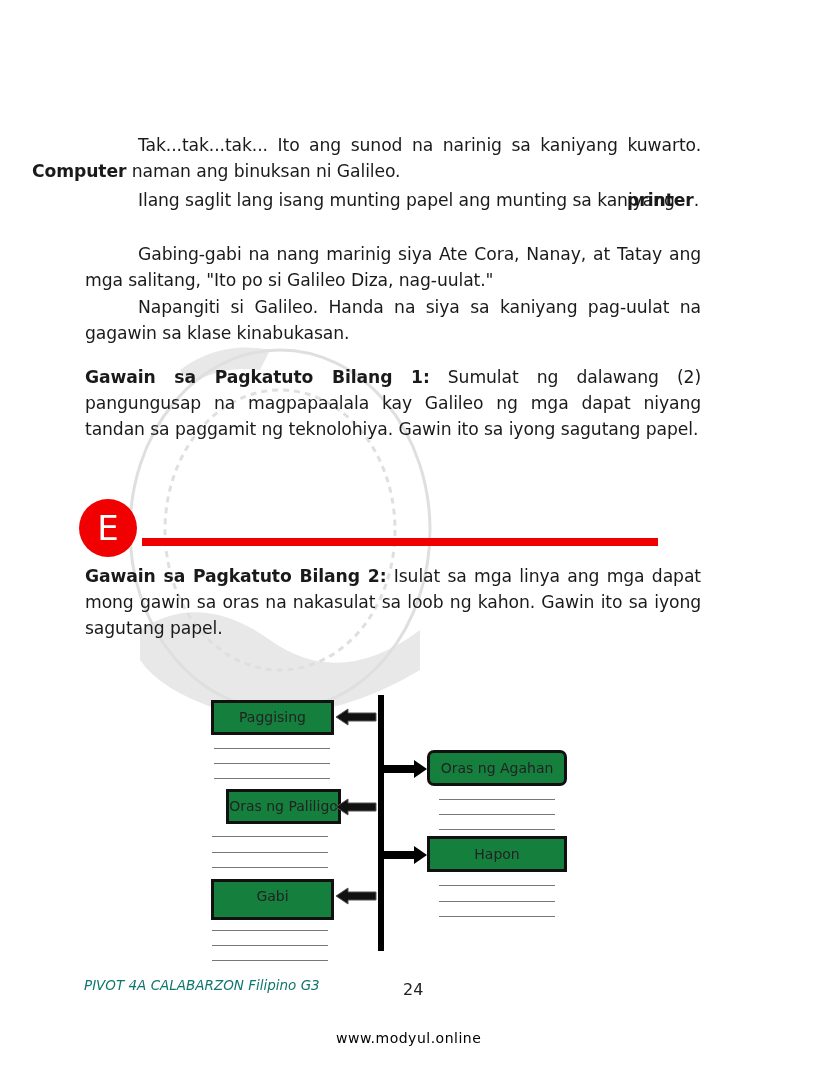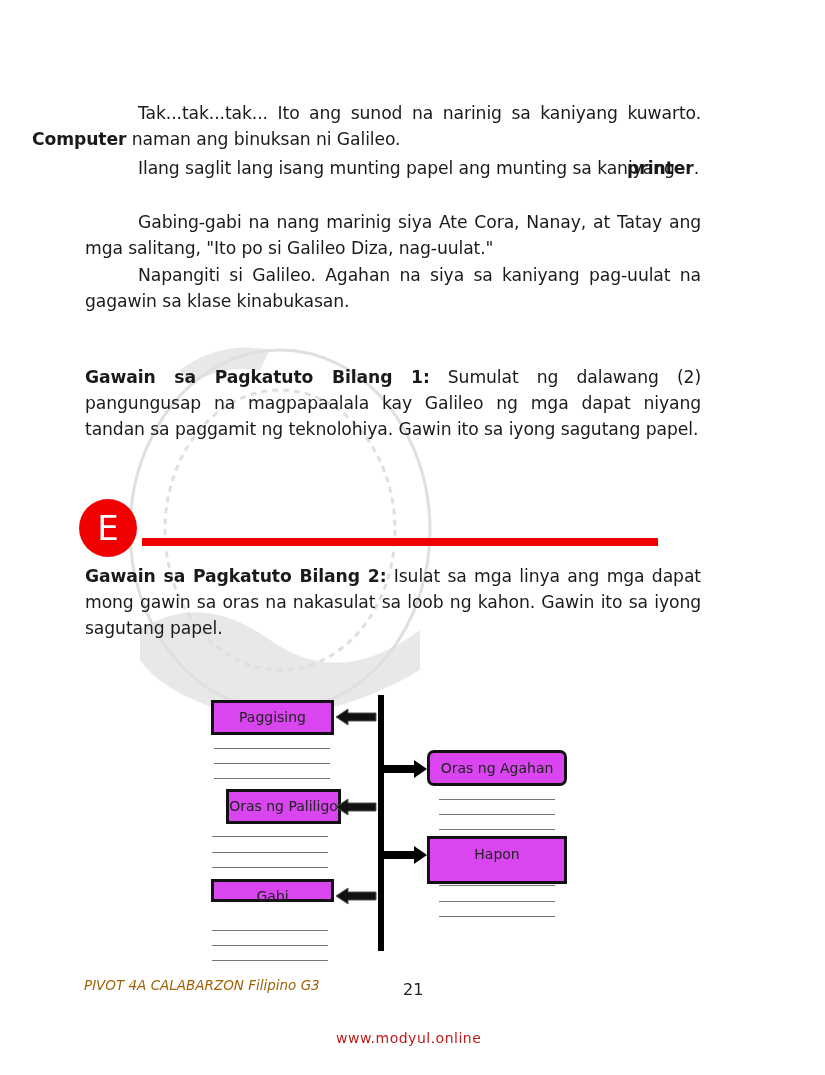--- a/index.html
+++ b/index.html
@@ -2,34 +2,34 @@
 <html><head>
 <meta charset="utf-8">
 <style>
   html, body { margin: 0; padding: 0; background: #ffffff; }
   body { width: 825px; height: 1075px; position: relative; overflow: hidden;
          font-family: "DejaVu Sans", sans-serif; color: #1a1a1a; }
   .watermark { position: absolute; left: 120px; top: 330px; width: 320px; height: 400px;
                pointer-events: none; }
   .para { position: absolute; left: 85px; width: 616px; font-size: 17.2px; line-height: 26px;
           text-align: justify; letter-spacing: -0.1px; }
-  .indent { text-indent: 53px; }
+  .indent { text-indent: 53px; margin-top: 32px; }
   .b { font-weight: bold; }
   .e-circle { position: absolute; left: 79px; top: 499px; width: 58px; height: 58px;
               border-radius: 50%; background: #f00000; color: #fff; font-size: 34px;
               text-align: center; line-height: 58px; font-family: "DejaVu Sans", sans-serif; }
   .e-bar { position: absolute; left: 142px; top: 538px; width: 516px; height: 8px; background: #f00000; }
-  .box { position: absolute; border: 3px solid #111; background: #d946ef; box-sizing: border-box;
+  .box { position: absolute; border: 3px solid #111; background: #15803d; box-sizing: border-box;
          font-size: 14px; text-align: center; color: #222; }
   .line { position: absolute; height: 1px; background: #777; }
   .vline { position: absolute; left: 378px; top: 695px; width: 6px; height: 256px; background: #000; }
   .arrow-svg { position: absolute; }
-  .footer-left { position: absolute; left: 84px; top: 977px; font-size: 13.5px; font-style: italic; color: #a16207; }
+  .footer-left { position: absolute; left: 84px; top: 977px; font-size: 13.5px; font-style: italic; color: #0f766e; }
   .footer-page { position: absolute; left: 403px; top: 980px; font-size: 16px; color: #222; }
-  .site { position: absolute; left: 336px; top: 1030px; font-size: 14px; color: #b91c1c; letter-spacing: 0.5px; }
+  .site { position: absolute; left: 336px; top: 1030px; font-size: 14px; color: #000000; letter-spacing: 0.5px; }
 </style>
 </head>
 <body>
 
 <svg class="watermark" viewBox="0 0 320 400">
   <g fill="none" stroke="#d8d8d8" stroke-width="3" opacity="0.8">
     <ellipse cx="160" cy="200" rx="150" ry="180"></ellipse>
     <ellipse cx="160" cy="200" rx="115" ry="140" stroke-dasharray="6 5"></ellipse>
   </g>
   <g fill="#dedede" opacity="0.7">
@@ -42,41 +42,41 @@
   <span>Tak...tak...tak... Ito ang sunod na narinig sa kaniyang kuwarto.</span>
   <span class="b" style="margin-left:-53px;">Computer</span><span> naman ang binuksan ni Galileo.</span>
 </div>
 
 <div class="para indent" style="top:155px;">
   <span>Ilang saglit lang isang munting papel ang munting sa kaniyang</span>
   <span class="b" style="margin-left:-53px;">printer</span><span>.</span>
 </div>
 
 <div class="para indent" style="top:209px;">Gabing-gabi na nang marinig siya Ate Cora, Nanay, at Tatay ang mga salitang, "Ito po si Galileo Diza, nag-uulat."</div>
-<div class="para indent" style="top:262px;">Napangiti si Galileo.  Agahan na siya sa kaniyang pag-uulat na gagawin sa klase kinabukasan.</div>
+<div class="para indent" style="top:262px;">Napangiti si Galileo.  Handa na siya sa kaniyang pag-uulat na gagawin sa klase kinabukasan.</div>
 
 <div class="para" style="top:364px;">
   <span class="b">Gawain sa Pagkatuto Bilang 1:</span><span>  Sumulat ng dalawang (2) pangungusap na magpapaalala kay Galileo ng mga dapat niyang tandan sa paggamit ng teknolohiya.  Gawin ito sa iyong sagutang papel.</span>
 </div>
 
 <div class="e-circle">E</div>
 <div class="e-bar"></div>
 
 <div class="para" style="top:563px;">
   <span class="b">Gawain sa Pagkatuto Bilang 2:</span><span>  Isulat sa mga linya ang mga dapat mong gawin sa oras na nakasulat sa loob ng kahon. Gawin ito sa iyong sagutang papel.</span>
 </div>
 
 <div class="vline"></div>
 
 <div class="box" style="left:211px; top:700px; width:123px; height:35px; line-height:29px;">Paggising</div>
 <div class="box" style="left:226px; top:789px; width:115px; height:35px; line-height:29px;">Oras ng Paliligo</div>
-<div class="box" style="left:211px; top:879px; width:123px; height:23px; line-height:29px;">Gabi</div>
+<div class="box" style="left:211px; top:879px; width:123px; height:41px; line-height:29px;">Gabi</div>
 
 <div class="box" style="left:427px; top:750px; width:140px; height:36px; line-height:30px;border-radius:7px;">Oras ng Agahan</div>
-<div class="box" style="left:427px; top:836px; width:140px; height:48px; line-height:30px;">Hapon</div>
+<div class="box" style="left:427px; top:836px; width:140px; height:36px; line-height:30px;">Hapon</div>
 
 <svg class="arrow-svg" style="left:334px; top:707px;" width="44" height="20">
   <polygon points="2,10 14,2 14,6 42,6 42,14 14,14 14,18" fill="#111" stroke="#555" stroke-width="1"></polygon>
 </svg>
 <svg class="arrow-svg" style="left:334px; top:797px;" width="44" height="20">
   <polygon points="2,10 14,2 14,6 42,6 42,14 14,14 14,18" fill="#111" stroke="#555" stroke-width="1"></polygon>
 </svg>
 <svg class="arrow-svg" style="left:334px; top:886px;" width="44" height="20">
   <polygon points="2,10 14,2 14,6 42,6 42,14 14,14 14,18" fill="#111" stroke="#555" stroke-width="1"></polygon>
 </svg>
@@ -102,14 +102,14 @@
 
 <div class="line" style="left:439px; top:799px; width:116px;"></div>
 <div class="line" style="left:439px; top:814px; width:116px;"></div>
 <div class="line" style="left:439px; top:829px; width:116px;"></div>
 
 <div class="line" style="left:439px; top:885px; width:116px;"></div>
 <div class="line" style="left:439px; top:901px; width:116px;"></div>
 <div class="line" style="left:439px; top:916px; width:116px;"></div>
 
 <div class="footer-left">PIVOT 4A CALABARZON Filipino G3</div>
-<div class="footer-page">21</div>
+<div class="footer-page">24</div>
 <div class="site">www.modyul.online</div>
 
 </body></html>

